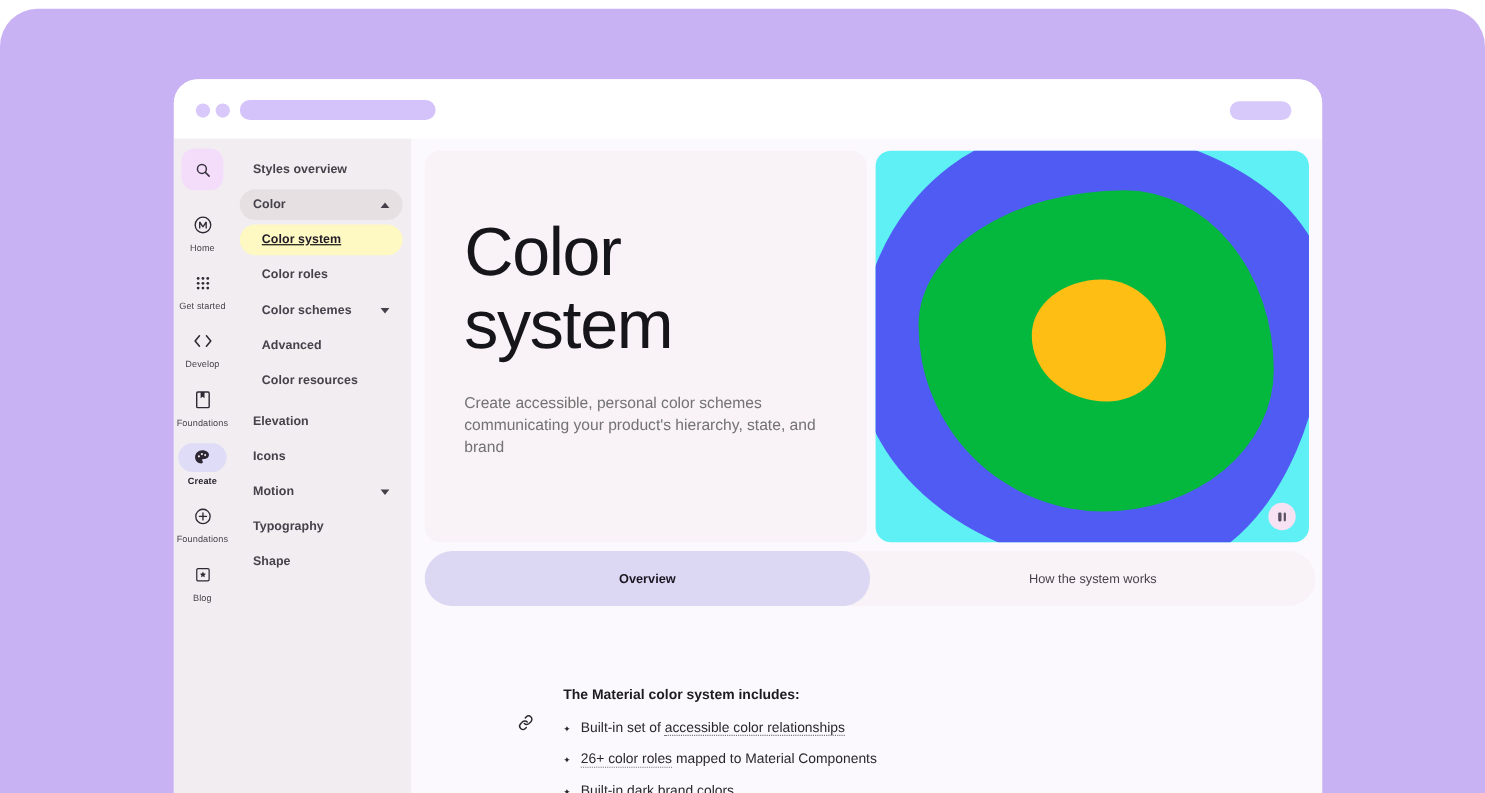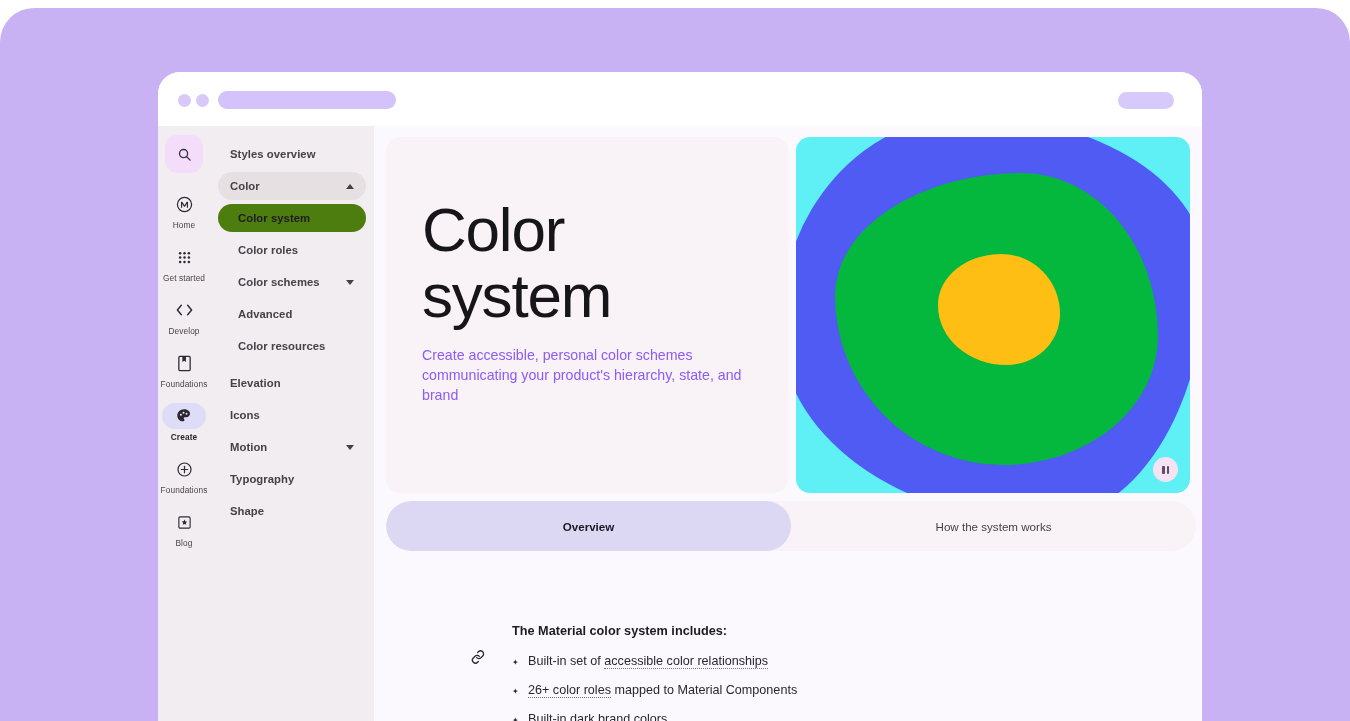--- a/index.html
+++ b/index.html
@@ -118,21 +118,21 @@
     cursor: pointer;
   }
   .nav-row span.txt {
     font-size: 11.3px;
     color: #46414A;
     letter-spacing: .05px;
     font-weight: bold;
   }
   .nav-row.level2 { padding-left: 20px; }
   .nav-row.group { background: #E6E0E2; }
-  .nav-row.current { background: #4d7c0f; }
+  .nav-row.current { background: #fef9c3; text-decoration: underline; }
   .nav-row.current span.txt { font-weight: 700; color: #201B26; }
   .chev {
     width: 0; height: 0;
     border-left: 4.5px solid transparent;
     border-right: 4.5px solid transparent;
   }
   .chev.up   { border-bottom: 5px solid #463F4A; }
   .chev.down { border-top: 5px solid #463F4A; }
   .nav-gap { height: 5px; }
 
@@ -153,24 +153,24 @@
     padding: 60px 38px 0 36px;
   }
   .hero-title {
     font-size: 62px;
     line-height: 66px;
     color: #16151A;
     letter-spacing: -1.2px;
     font-weight: 400;
   }
   .hero-sub {
-    margin-top: 16px;
+    margin-top: 28px;
     font-size: 14.2px;
     line-height: 20px;
-    color: #8b5cf6;
+    color: #737373;
     max-width: 320px;
   }
   .hero-art {
     flex: 1;
     height: 356px;
     border-radius: 14px;
     background: #5EF0F5;
     position: relative;
     overflow: hidden;
   }

